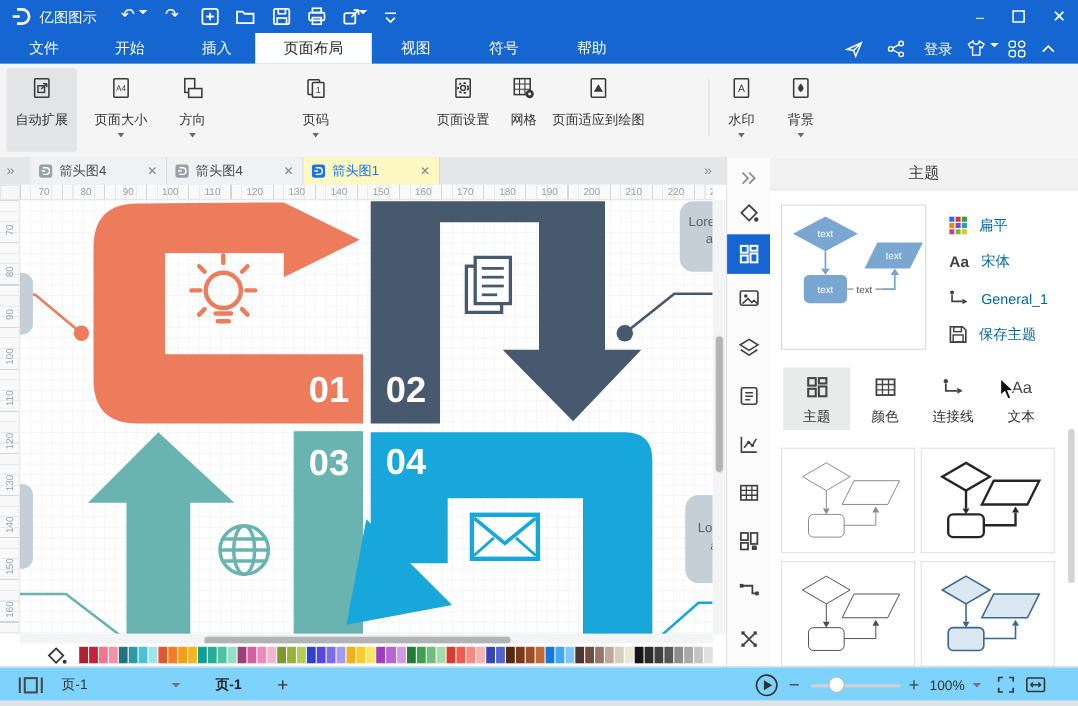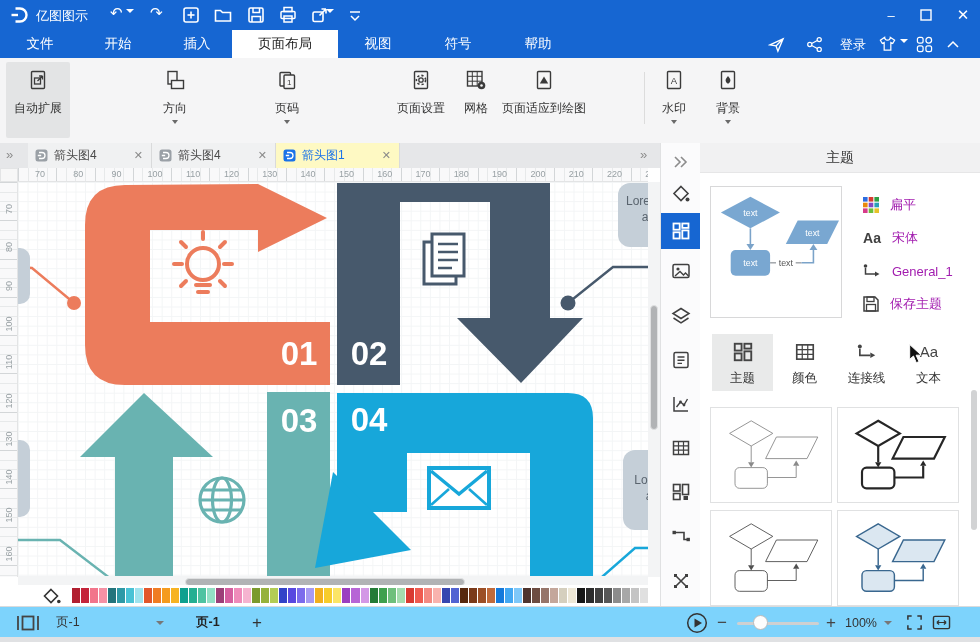--- a/index.html
+++ b/index.html
@@ -62,21 +62,21 @@
   #rail{left:660px;top:143px;width:40px;height:463px;background:#fbfbfc;border-left:1px solid #e0e1e2;box-sizing:border-box;}
   .rail-ic{position:absolute;left:0;width:40px;height:32px;display:flex;align-items:center;justify-content:center;cursor:default;}
   .rail-ic.active{background:#1666D2;height:36px;}
 
   
   #panel{left:700px;top:143px;width:280px;height:463px;background:#fff;overflow:hidden;}
   #panel-header{position:absolute;left:0;top:0;width:280px;height:29px;background:#f1f1f2;
       font-size:14px;color:#333;display:flex;align-items:center;justify-content:center;border-bottom:1px solid #e6e6e7;}
   #preview-card{position:absolute;left:10px;top:43px;width:132px;height:132px;border:1px solid #d8d8d9;background:#fff;box-sizing:border-box;}
   .opt-row{position:absolute;left:162px;width:112px;height:22px;display:flex;align-items:center;cursor:default;}
-  .opt-row .lbl{font-size:13px;color:#a21caf;margin-left:10px;white-space:nowrap;}
+  .opt-row .lbl{font-size:13px;color:#0369a1;margin-left:10px;white-space:nowrap;}
   .ptab{position:absolute;top:191px;width:61px;height:57px;text-align:center;cursor:default;}
   .ptab.active{background:#e9eaea;}
   .ptab svg{margin-top:7px;}
   .ptab .lbl{display:block;font-size:12.5px;color:#333;margin-top:3px;}
   #thumb-grid{position:absolute;left:10px;top:264px;width:250px;display:grid;grid-template-columns:122px 122px;gap:7px 5px;}
   .thumb{width:122px;height:96px;background:#fff;border:1px solid #e0e1e2;box-sizing:border-box;display:flex;align-items:center;justify-content:center;}
   #panel-scroll{position:absolute;left:271px;top:247px;width:6px;height:140px;background:#d2d3d4;border-radius:3px;}
 
   
   #palette{left:0;top:585px;width:660px;height:21px;background:#fff;}
@@ -176,20 +176,28 @@
 
   <div class="titem active" style="left:6px;width:64px">
     <svg width="22" height="22" viewBox="0 0 22 22">
       <rect x="4.5" y="2.5" width="13" height="17" rx="1" fill="none" stroke="#3a3a3a" stroke-width="1.4"></rect>
       <rect x="7.5" y="9" width="6" height="6" fill="none" stroke="#3a3a3a" stroke-width="1.3"></rect>
       <path d="M10.5 12 L15.5 7 M15.5 7 h-3.4 M15.5 7 v3.4" fill="none" stroke="#3a3a3a" stroke-width="1.3"></path>
     </svg>
     <span class="tlabel">自动扩展</span>
   </div>
 
+  <div class="titem" style="left:76px;width:68px">
+    <svg width="22" height="22" viewBox="0 0 22 22">
+      <rect x="4.5" y="2.5" width="13" height="17" rx="1" fill="none" stroke="#3a3a3a" stroke-width="1.4"></rect>
+      <text x="11" y="14" font-size="7.5" fill="#3a3a3a" text-anchor="middle" font-family="Liberation Sans,sans-serif">A4</text>
+    </svg>
+    <span class="tlabel">页面大小</span>
+    <div class="caret"></div>
+  </div>
 
   <div class="titem" style="left:150px;width:50px">
     <svg width="22" height="22" viewBox="0 0 22 22">
       <rect x="4" y="2.5" width="9" height="12.5" fill="none" stroke="#3a3a3a" stroke-width="1.4"></rect>
       <rect x="7.5" y="11.5" width="12" height="8" fill="#f5f5f6" stroke="#3a3a3a" stroke-width="1.4"></rect>
     </svg>
     <span class="tlabel">方向</span>
     <div class="caret"></div>
   </div>
 

